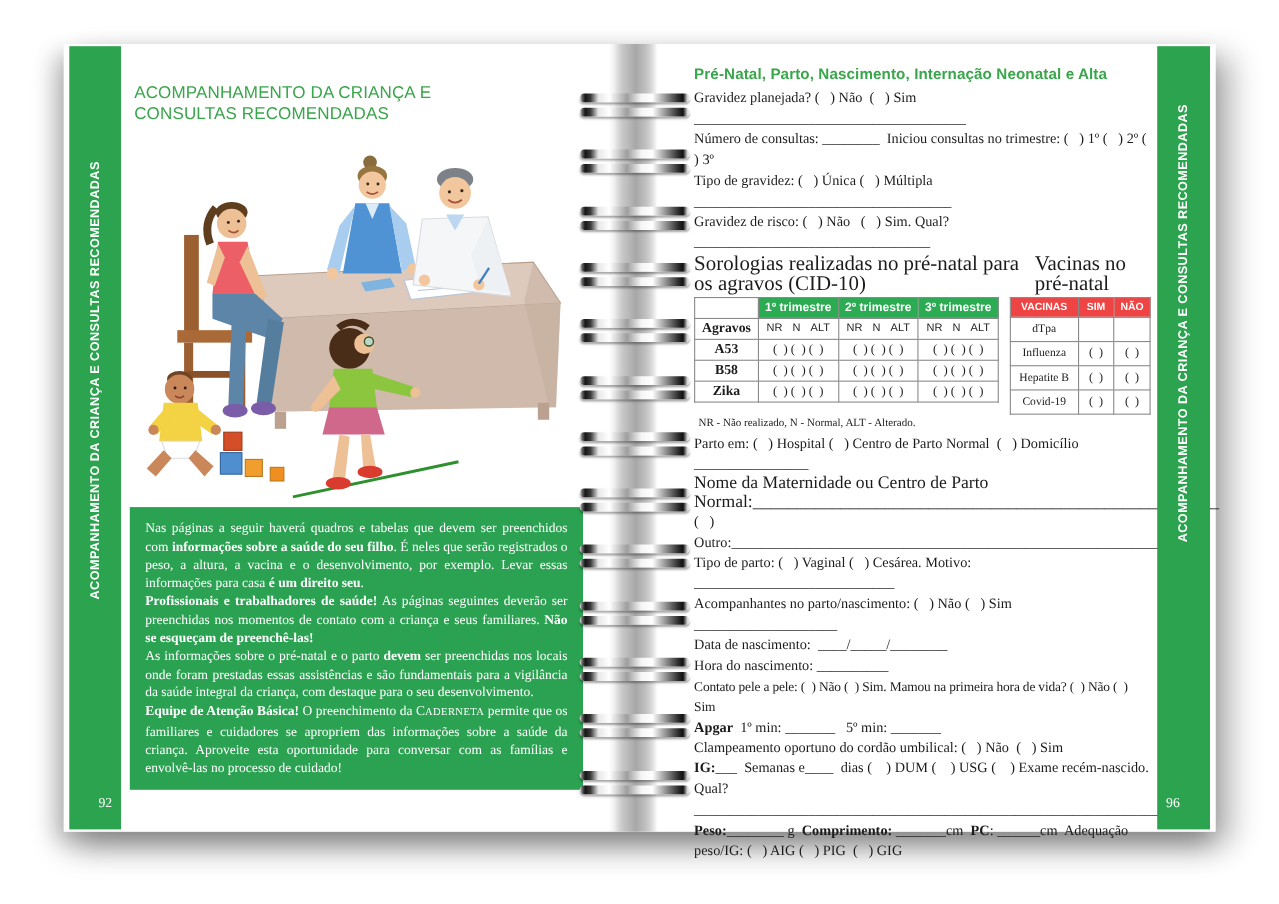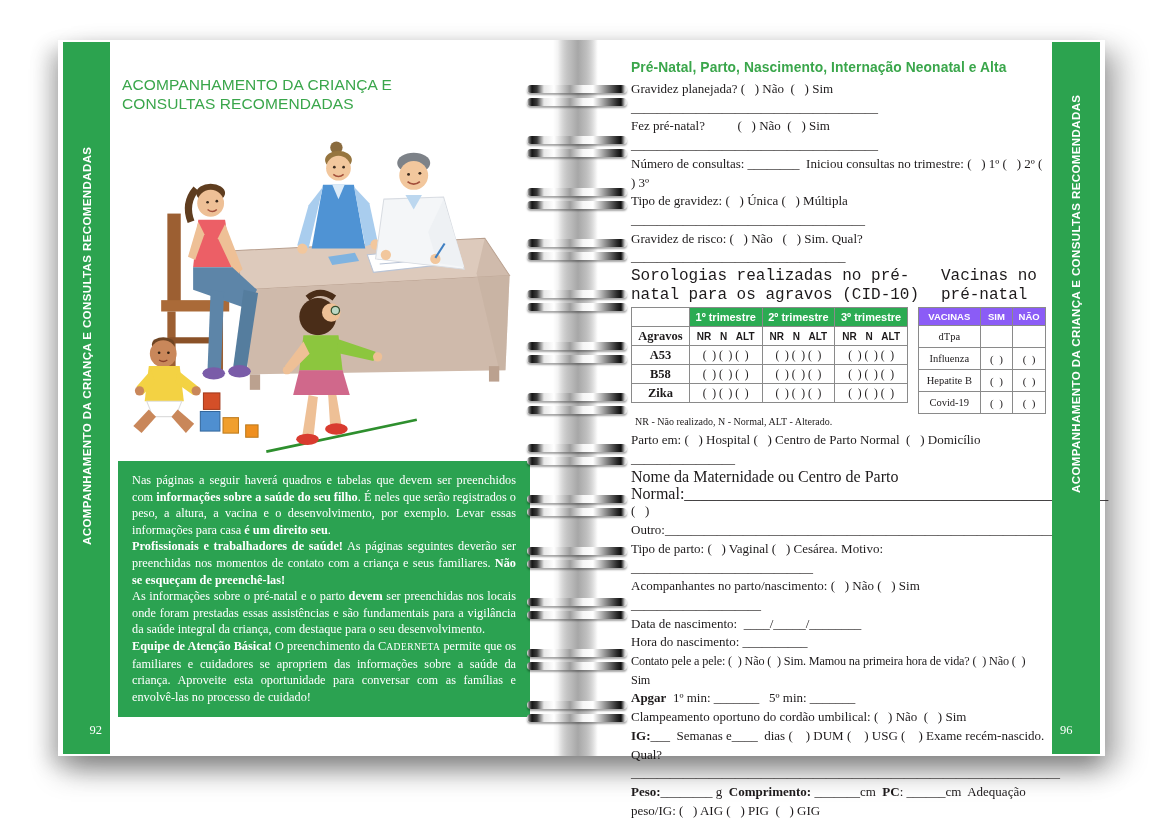--- a/index.html
+++ b/index.html
@@ -44,33 +44,33 @@
   .info-box p{margin:0;font-family:"Liberation Serif","DejaVu Serif",serif;font-size:12.3px;
         line-height:16.6px;text-align:justify;}
   .sc{text-transform:uppercase;font-size:.78em;letter-spacing:.4px;}
   
   .rp-content{position:absolute;left:56px;top:20px;width:415px;color:#1d1a1b;}
   .rp-title{color:#3aa64b;font-weight:bold;font-size:13.8px;margin:0 0 5px 0;letter-spacing:.1px;}
   .fl{font-family:"Liberation Serif","DejaVu Serif",serif;font-size:13px;line-height:18.7px;
         white-space:pre-wrap;color:#1d1a1b;}
   .fl.sm{font-size:16px;line-height:17px;}
   .fl.cond{font-size:12.2px;letter-spacing:-.15px;}
-  .soro-caption{display:flex;justify-content:space-between;font-family:Liberation Mono, monospace;
-        font-size:16px;line-height:19px;}
+  .soro-caption{display:flex;justify-content:space-between;font-family:Liberation Serif, serif;
+        font-size:19px;line-height:19px;}
   .tables-row{display:flex;gap:10px;align-items:flex-start;margin:2px 0 1px;}
   table.soro{border-collapse:collapse;width:277px;padding-left:44px;}
   table.soro td{border:1px solid #8a8a8a;text-align:center;padding:0;height:18px;}
   table.soro td.gh{background:#2bab52;color:#fff;font-weight:bold;font-size:11px;}
   table.soro td.corner{border-color:#8a8a8a;}
   table.soro td.agr{font-family:"Liberation Serif","DejaVu Serif",serif;font-weight:bold;font-size:12.5px;}
-  table.soro td.subh div{display:flex;justify-content:space-between;padding:0 7px;font-size:10px;font-weight:bold;}
+  table.soro td.subh div{display:flex;justify-content:space-between;padding:0 7px;font-size:10px;font-weight:normal;}
   table.soro td.chk{font-family:"Liberation Serif","DejaVu Serif",serif;font-size:11.5px;white-space:pre;}
   table.vac{border-collapse:collapse;width:128px;}
   table.vac td{border:1px solid #8a8a8a;text-align:center;padding:0;height:17px;}
-  table.vac td.gh{background:#8b5cf6;color:#fff;font-weight:bold;font-size:9.5px;}
+  table.vac td.gh{background:#ef4444;color:#fff;font-weight:bold;font-size:9.5px;}
   table.vac td.vname{font-family:"Liberation Serif","DejaVu Serif",serif;font-size:10.5px;height:21px;}
   table.vac td.vchk{font-family:"Liberation Serif","DejaVu Serif",serif;font-size:11px;white-space:pre;}
   .footnote{font-family:"Liberation Serif","DejaVu Serif",serif;font-size:10px;margin:2px 0 4px 4px;}
 </style>
 </head>
 <body>
 
 <div class="stage">
   <div class="book">
 
@@ -187,21 +187,20 @@
           <p><span>As informações sobre o pré-natal e o parto </span><b>devem</b><span> ser preenchidas nos locais onde foram prestadas essas assistências e são fundamentais para a vigilância da saúde integral da criança, com destaque para o seu desenvolvimento.</span></p>
           <p><b>Equipe de Atenção Básica!</b><span> O preenchimento da C</span><span class="sc">aderneta</span><span> permite que os familiares e cuidadores se apropriem das informações sobre a saúde da criança. Aproveite esta oportunidade para conversar com as famílias e envolvê-las no processo de cuidado!</span></p>
         </div>
     </div>
 
     <div class="page right">
       <div class="rp-content">
         <h2 class="rp-title">Pré-Natal, Parto, Nascimento, Internação Neonatal e Alta</h2>
         <div id="rp-top">
             <div class="fl"><span>Gravidez planejada? (   ) Não  (   ) Sim ______________________________________</span></div>
-            <div class="fl"><span>Fez pré-natal?          (   ) Não  (   ) Sim ______________________________________</span></div>
             <div class="fl"><span>Número de consultas: ________  Iniciou consultas no trimestre: (   ) 1º (   ) 2º (   ) 3º</span></div>
             <div class="fl"><span>Tipo de gravidez: (   ) Única (   ) Múltipla ____________________________________</span></div>
             <div class="fl"><span>Gravidez de risco: (   ) Não   (   ) Sim. Qual? _________________________________</span></div>
           </div>
         <div class="soro-caption">
           <span>Sorologias realizadas no pré-natal para os agravos (CID-10)</span>
           <span>Vacinas no pré-natal</span>
         </div>
         <div class="tables-row">
           <table class="soro" id="soro-table">

